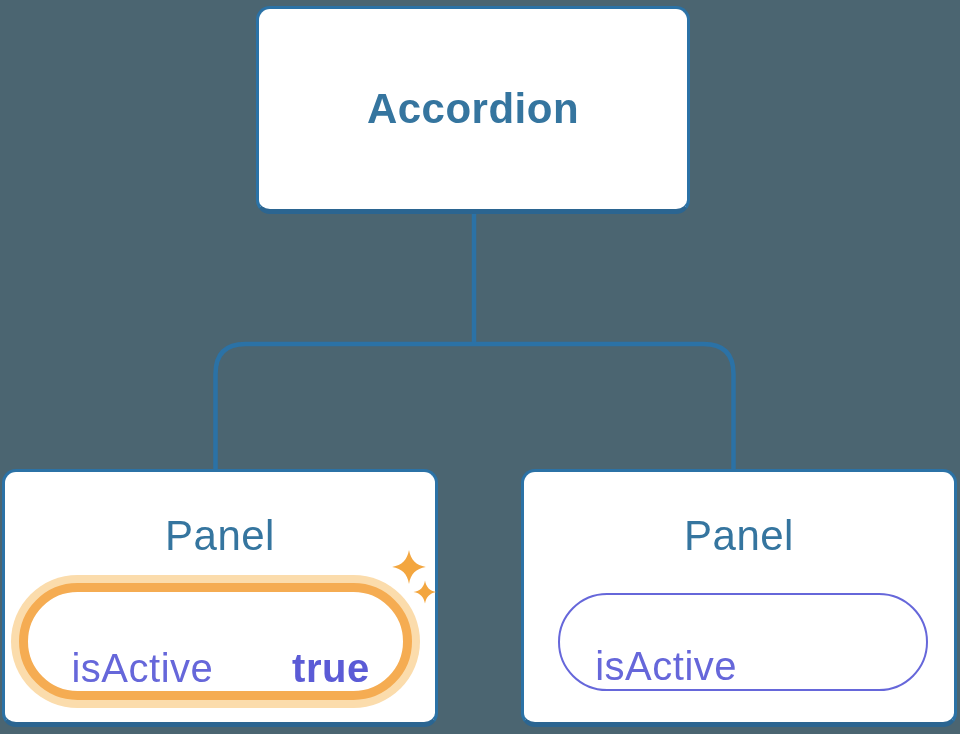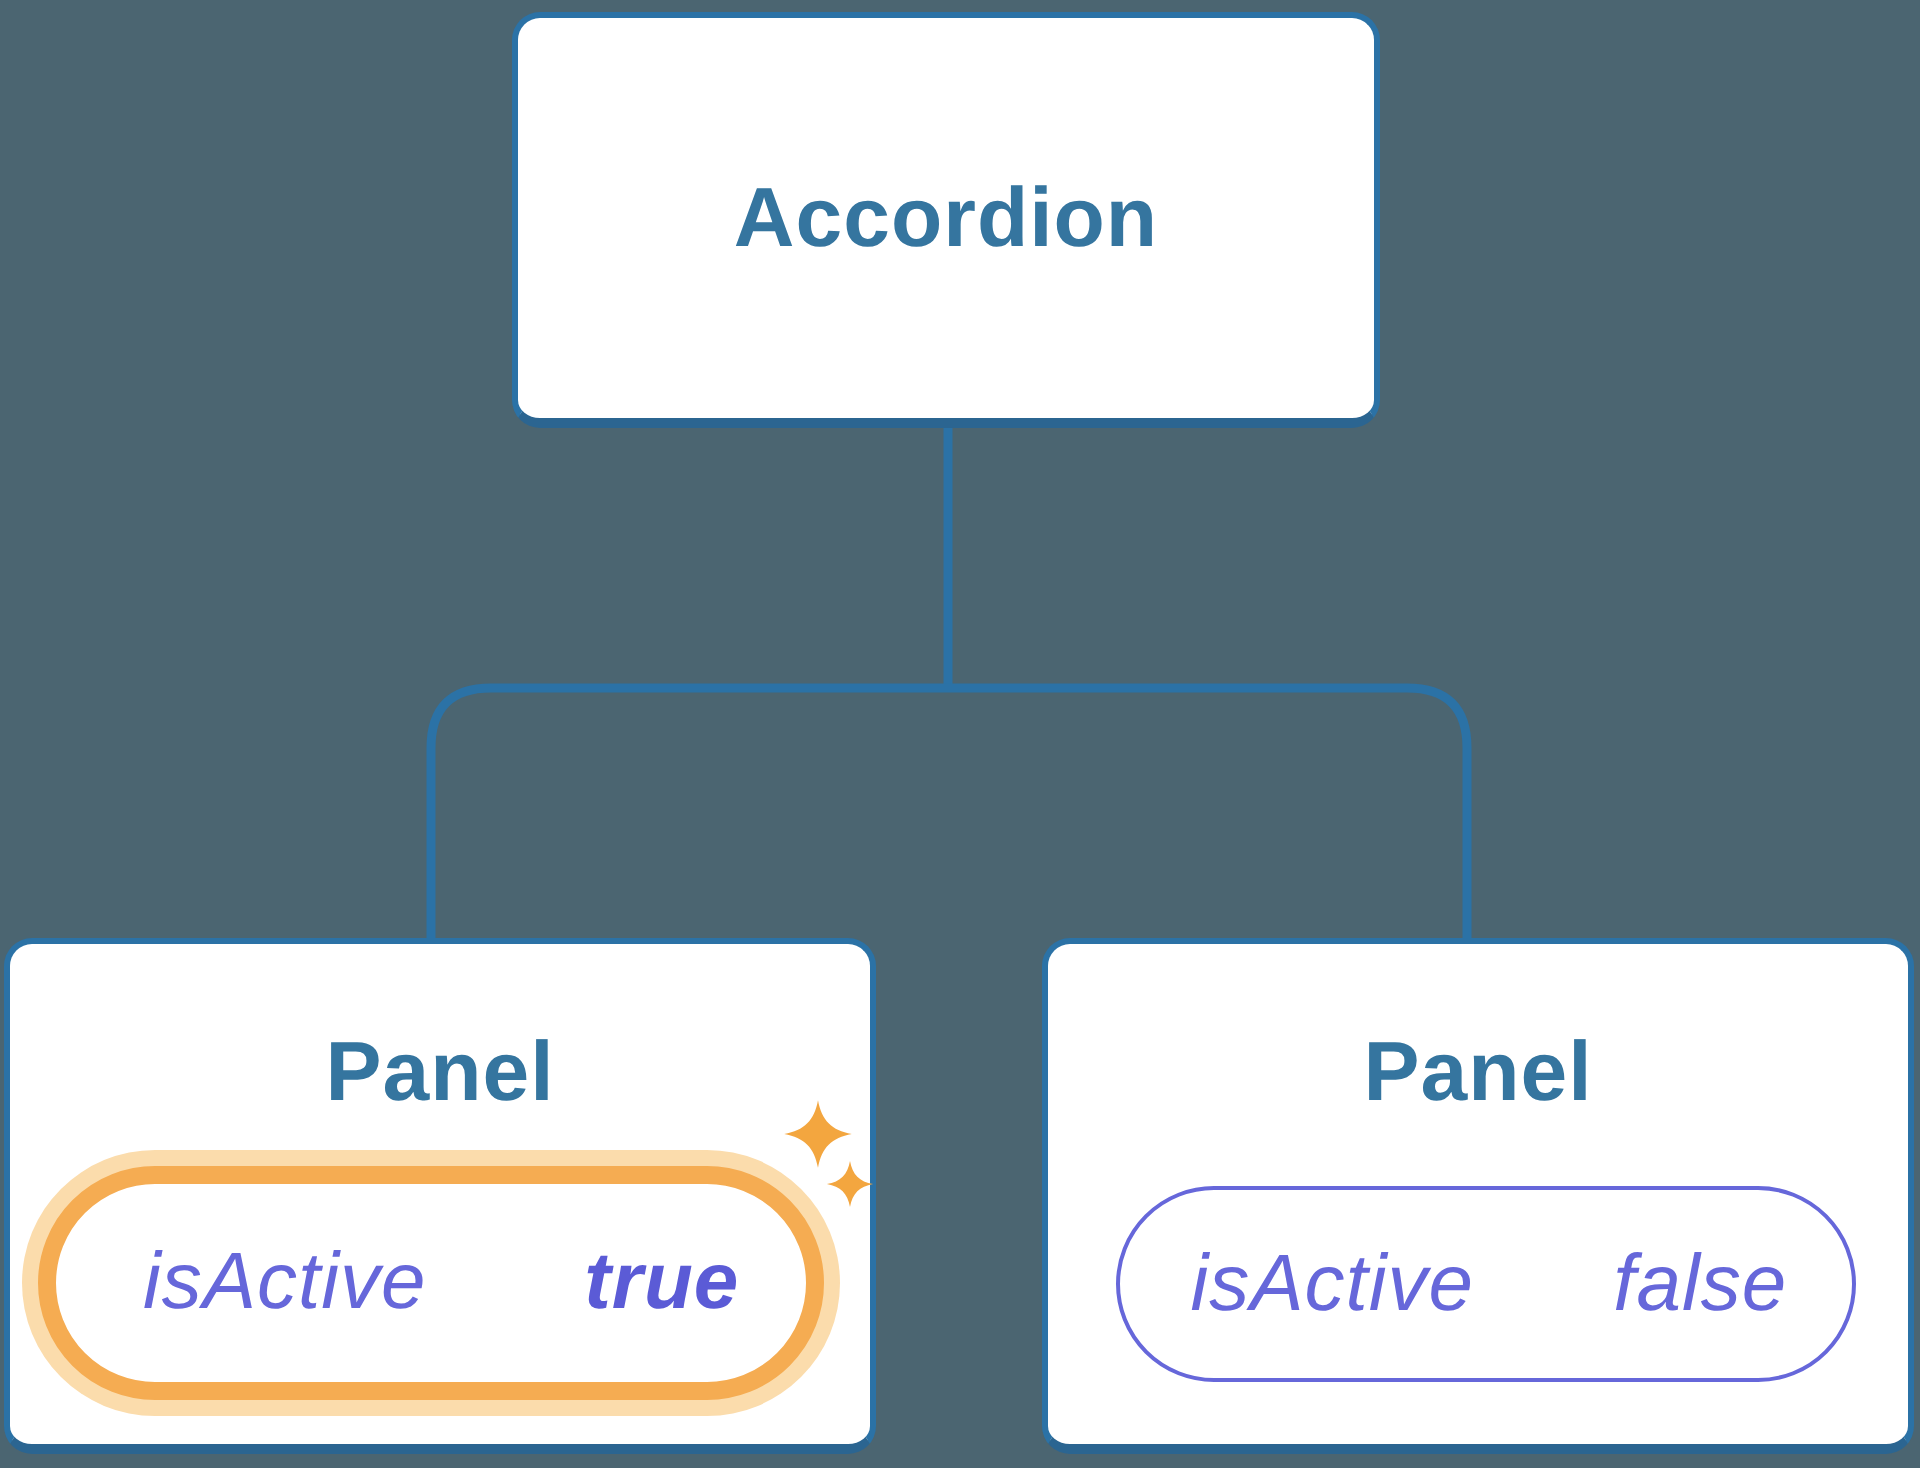--- a/index.html
+++ b/index.html
@@ -65,32 +65,31 @@
   .panel-left  { left: 2px;   top: 469px; }
   .panel-right { left: 521px; top: 469px; }
 
   .panel-title {
     position: absolute;
     top: 42px; left: 0;
     width: 100%;
     text-align: center;
     color: var(--title-blue);
     font-size: 42px;
-    font-weight: 700;
+    font-weight: 400;
     line-height: 44px;
     letter-spacing: 0.5px;
   }
 
   .pill {
     position: absolute;
     background: var(--node-bg);
     display: flex;
-    align-items: center;
+    align-items: flex-end;
     overflow: hidden;
-    font-style: italic;
   }
   .pill-cell {
     display: flex;
     align-items: center;
     justify-content: center;
     font-size: 40px;
     color: var(--state-purple);
     letter-spacing: 0.5px;
   }
 
@@ -149,17 +148,16 @@
     <svg class="sparkle sparkle-small" viewBox="-18 -18 36 36" aria-hidden="true">
       <path d="M0 -16 C1.7 -6.5 6.5 -1.7 16 0 C6.5 1.7 1.7 6.5 0 16 C-1.7 6.5 -6.5 1.7 -16 0 C-6.5 -1.7 -1.7 -6.5 0 -16 Z" fill="currentColor"></path>
     </svg>
   </div>
 
   <div class="node panel-node panel-right">
     <div class="panel-title">Panel</div>
     <div class="pill pill-plain">
       <div class="pill-cell pill-key">isActive</div>
       <div class="pill-divider"></div>
-      <div class="pill-cell pill-value">false</div>
     </div>
   </div>
 
 </div>
 
 </body></html>

